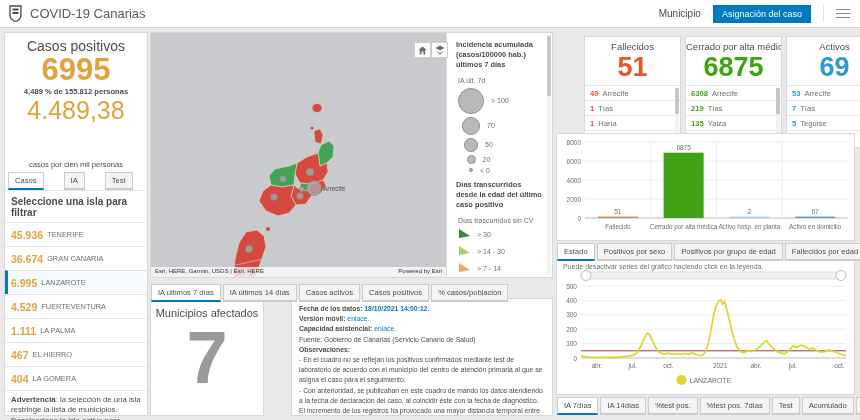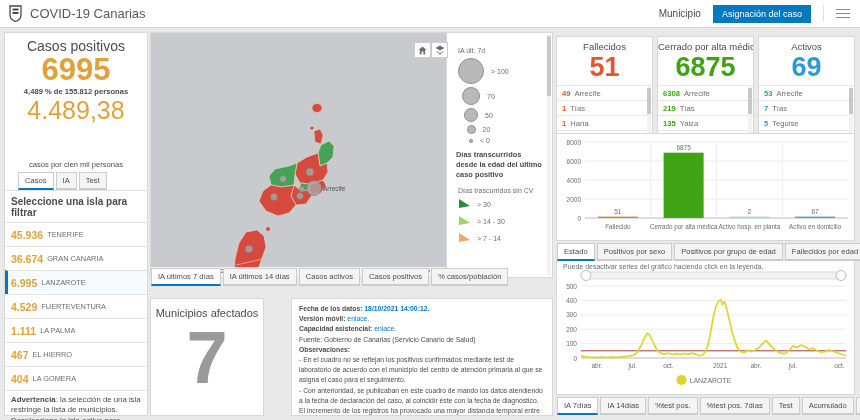--- a/index.html
+++ b/index.html
@@ -16,21 +16,21 @@
   
   .tabrow{position:absolute;display:flex;gap:2px;align-items:stretch;z-index:4;}
   .tab{font-size:7.6px;padding:3px 6px;background:#f4f4f4;border:1px solid #ccc;border-bottom:2px solid #ccc;color:#4c4c4c;white-space:nowrap;cursor:pointer;}
   .tab.active{background:#fff;border-bottom:2px solid #0079c1;}
   
   .lp-title{text-align:center;font-size:14px;padding-top:5px;}
   .lp-big{text-align:center;font-size:31px;font-weight:bold;color:#e0a33c;line-height:1.05;}
   .lp-pct{text-align:center;font-size:7.6px;font-weight:bold;color:#4c4c4c;}
   .lp-rate{text-align:center;font-size:25px;font-weight:normal;color:#e0a33c;line-height:1.15;}
   .lp-cap{text-align:center;font-size:7.6px;color:#4c4c4c;margin-bottom:3px;margin-top:36px;}
-  .lp-tabs{display:flex;gap:2px;padding-left:13px;}
+  .lp-tabs{display:flex;gap:20px;padding-left:3px;}
   .lp-filter{font-size:10px;font-weight:bold;padding:5px 6px 4px;border-top:1px solid #e4e4e4;}
   .island{display:flex;align-items:center;gap:4px;padding:0 6px;height:24px;border-top:1px solid #e4e4e4;cursor:pointer;box-sizing:border-box;}
   .island.selected{border-left:3px solid #0079c1;background:#f5fbff;padding-left:3px;}
   .island .val{font-size:10.5px;font-weight:bold;color:#e0a33c;}
   .island .nm{font-size:7.4px;color:#6e6e6e;}
   .lp-warn{font-size:7.8px;line-height:1.3;padding:4px 6px;border-top:1px solid #e4e4e4;}
   
   .mapwrap{overflow:hidden;padding:0;}
   .map-attr{position:absolute;left:0;right:106px;bottom:0;height:10px;background:rgba(255,255,255,.75);font-size:6px;color:#323232;display:flex;justify-content:space-between;padding:1px 4px;box-sizing:border-box;z-index:3;}
   .map-btns{position:absolute;left:263px;top:9px;display:flex;gap:0;z-index:3;}
@@ -46,21 +46,21 @@
   .sbar i{display:block;position:absolute;top:1px;left:0;right:0;background:#c7c7c7;}
   
   .muni-title{text-align:center;font-size:11px;padding-top:8px;}
   .muni-big{text-align:center;font-size:74px;color:#9a9a9a;line-height:1.05;font-weight:bold;}
   
   .info{font-size:6.8px;line-height:1.5;padding:5px 7px;overflow:hidden;}
   .info b{color:#4c4c4c;}
   .info .lnk{color:#0079c1;cursor:pointer;}
   .info .date{color:#0079c1;font-weight:bold;}
   
-  .stat{position:absolute;width:97px;height:112px;background:#fff;border:1px solid #d8d8d8;box-sizing:border-box;overflow:hidden;}
+  .stat{position:absolute;width:97px;height:112px;background:#fff;border:1px solid #d8d8d8;box-sizing:border-box;overflow:hidden;margin-left:28px;}
   .stat .st-title{font-size:9.5px;text-align:center;padding-top:4px;white-space:nowrap;overflow:hidden;}
   .stat .st-big{font-size:27px;font-weight:bold;text-align:center;line-height:1.15;}
   .stat .rows{position:relative;margin-top:2px;}
   .stat .row{display:flex;gap:4px;align-items:center;height:15px;border-top:1px solid #e8e8e8;padding:0 5px;box-sizing:border-box;}
   .stat .row .v{font-size:7.6px;font-weight:bold;}
   .stat .row .n{font-size:7.6px;color:#6e6e6e;}
   .note{font-size:7px;color:#6e6e6e;padding:3px 6px 0;}
   svg text{font-family:"Liberation Sans","DejaVu Sans",sans-serif;}
 </style>
 </head>
@@ -179,20 +179,21 @@
           <path d="M0.5 5.5 L5 8 L9.5 5.5 L5 10 Z" fill="#9a9a9a"></path>
         </svg>
     </div>
   </div>
   <div class="map-attr">
     <span>Esri, HERE, Garmin, USGS | Esri, HERE</span>
     <span>Powered by Esri</span>
   </div>
   
   <div class="legend">
+    <div class="lg-title">Incidencia acumulada (casos/100000 hab.) últimos 7 días</div>
     <div class="lg-sub">IA últ. 7d</div>
     <div id="legend-bubbles">
         <div class="lg-bubble-row">
           <span class="lg-bubble" style="height: 26px; width: 26px; margin-left: 0px;"></span>
           <span class="lg-label">&gt; 100</span>
         </div>
         <div class="lg-bubble-row">
           <span class="lg-bubble" style="height: 18px; width: 18px; margin-left: 4px;"></span>
           <span class="lg-label">70</span>
         </div>
@@ -229,21 +230,21 @@
               <path d="M1 10 L1 1 L12 8 Z" fill="#f0a860"></path>
             </svg></span>
           <span class="lg-label">&gt; 7 - 14</span>
         </div>
       </div>
     <div class="sbar">
         <i style="height:60px;"></i>
       </div>
   </div>
 </div>
-<div class="tabrow" style="left:151px;top:268px;" id="map-tabs">
+<div class="tabrow" style="left:151px;top:284px;" id="map-tabs">
     <div class="tab active">IA últimos 7 días</div>
     <div class="tab">IA últimos 14 días</div>
     <div class="tab">Casos activos</div>
     <div class="tab">Casos positivos</div>
     <div class="tab">% casos/población</div>
   </div>
 
 <div class="panel" style="left:150px;top:298px;width:114px;height:118px;">
   <div class="muni-title">Municipios afectados</div>
   <div class="muni-big">7</div>

